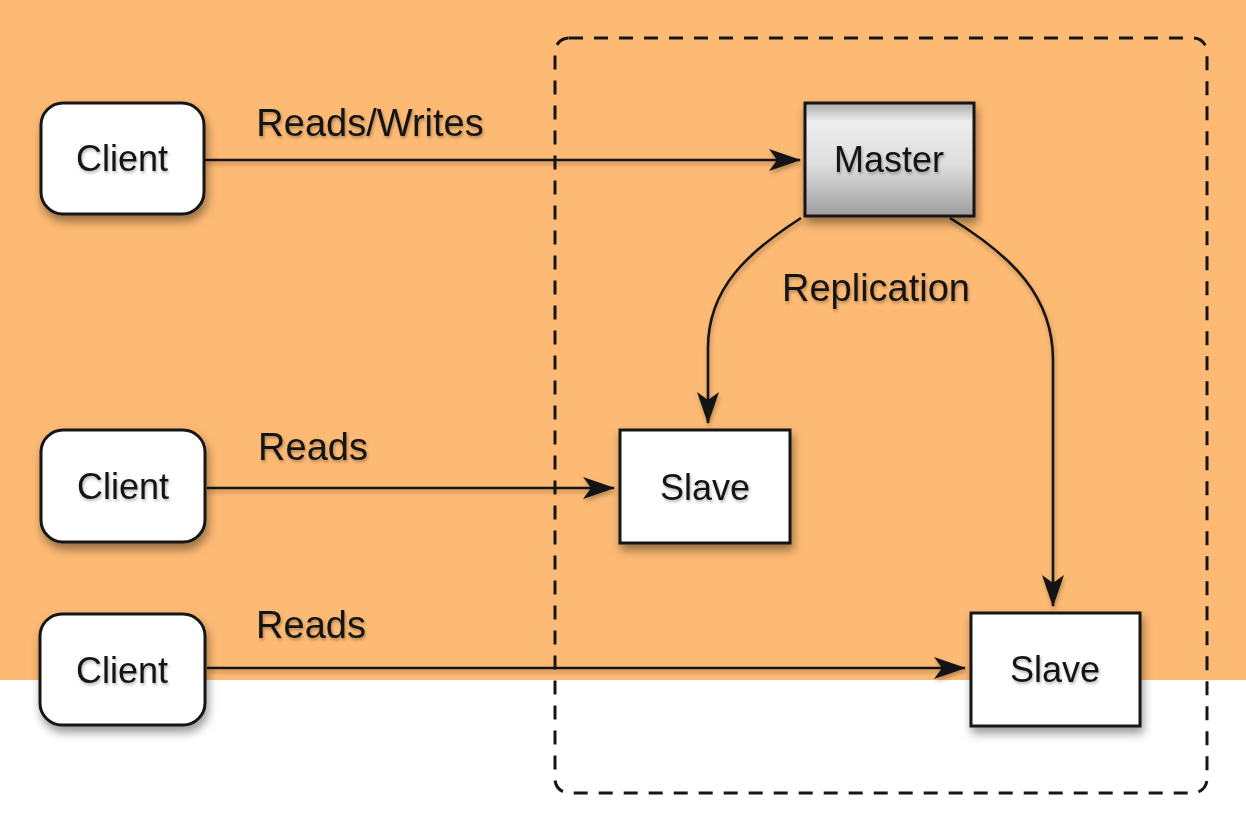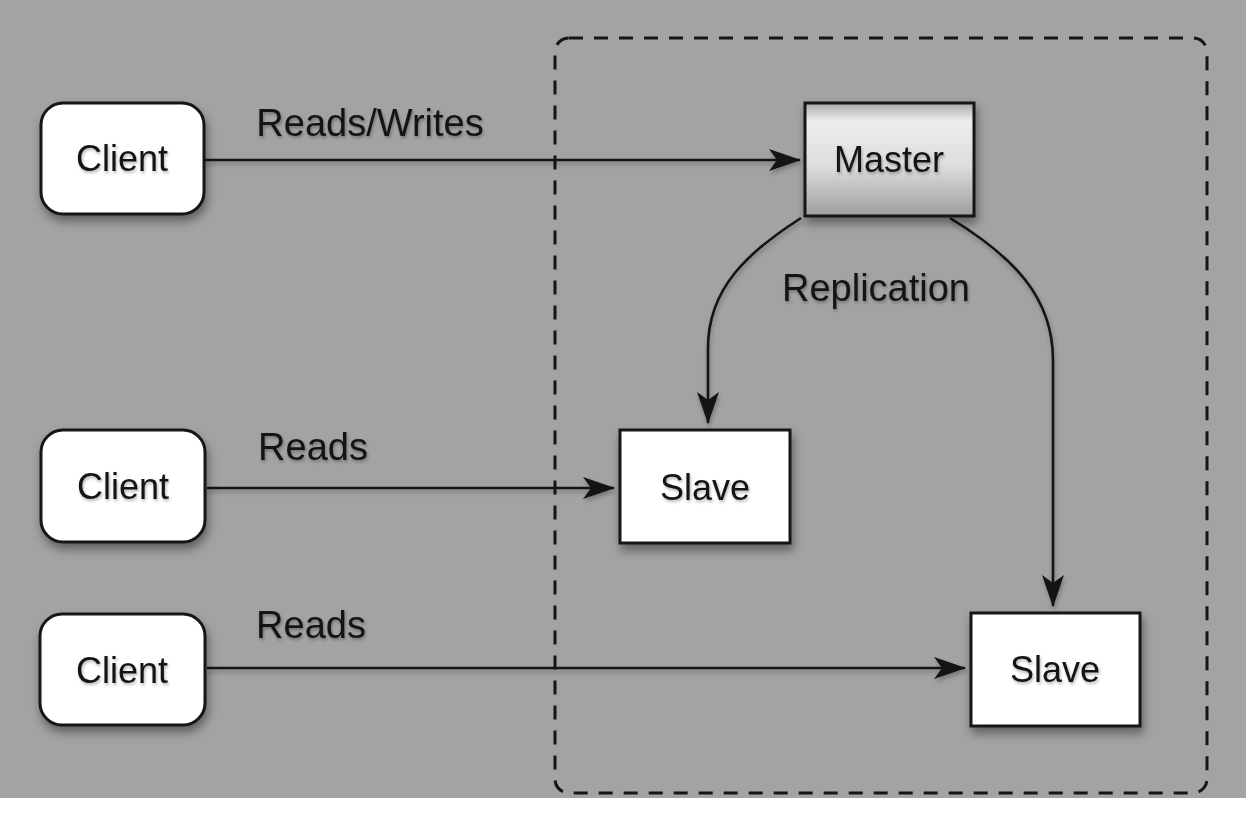--- a/index.html
+++ b/index.html
@@ -7,22 +7,22 @@
     padding: 0;
     background: #ffffff;
     width: 1246px;
     height: 839px;
     overflow: hidden;
     font-family: "Liberation Sans", sans-serif;
   }
   #stage {
     position: relative;
     width: 1246px;
-    height: 798px;
-    background: #a3a3a3;
+    height: 680px;
+    background: #fdba74;
   }
   svg text {
     font-family: "Liberation Sans", "DejaVu Sans", sans-serif;
     fill: #141414;
   }
   .node-box {
     filter: drop-shadow(2px 6px 5px rgba(0, 0, 0, 0.40));
   }
   .edge-line {
     filter: drop-shadow(1px 3px 2px rgba(0, 0, 0, 0.28));

